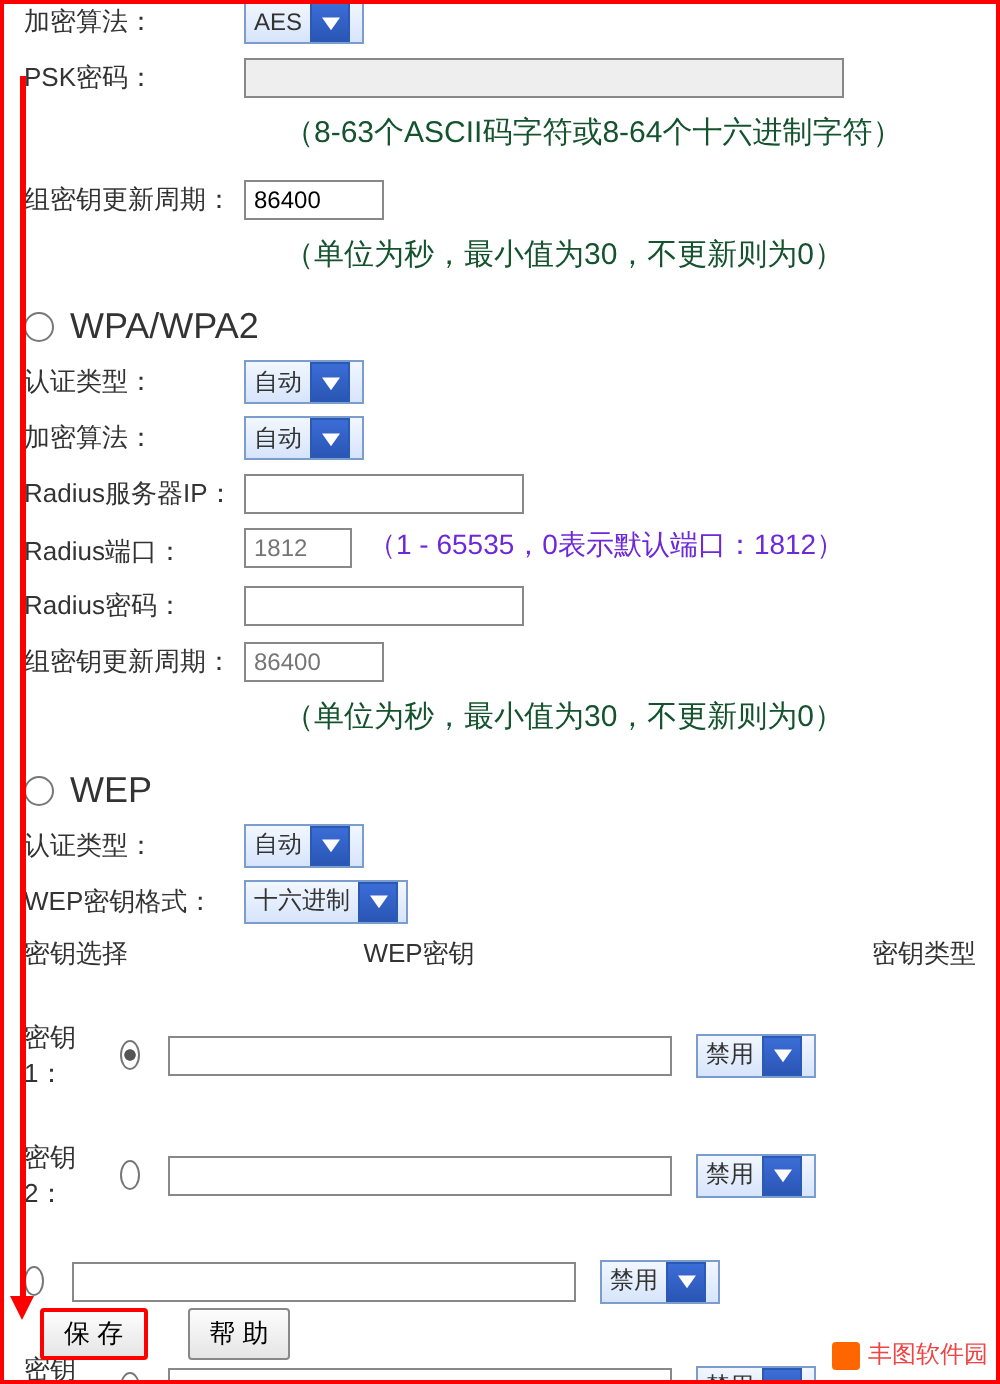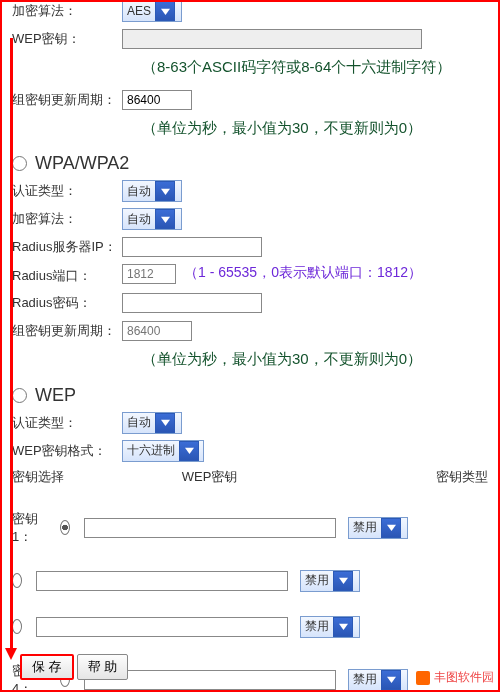--- a/index.html
+++ b/index.html
@@ -18,21 +18,21 @@
 .radio.on{background:radial-gradient(circle,#555 0 35%,#fff 40% 100%)}
 .keyhdr{display:flex;margin-top:6px;font-size:13px}
 .keyhdr .c1{width:70px}
 .keyhdr .c2{width:255px;text-align:center}
 .keyhdr .c3{flex:1;text-align:right}
 .keyrow{display:flex;align-items:center;margin:24px 0}
 .keyrow .kl{width:48px;font-size:13px}
 .keyrow .kr{width:18px;display:flex;justify-content:center;margin-right:6px}
 .keyrow .kin{width:252px}
 .keyrow .ks{margin-left:12px}
-.footer{position:absolute;left:18px;bottom:10px;display:flex;gap:3px}
+.footer{position:absolute;left:18px;bottom:10px;display:flex;gap:20px}
 .btn{height:26px;padding:0 10px;border:1px solid #888;background:linear-gradient(#fdfdfd,#e5e5e5);font-size:13px;border-radius:2px}
 .high{border:2px solid #f00}
 .arrow-line{position:absolute;left:8px;top:36px;width:3px;background:#f00;z-index:5}
 .arrow-head{position:absolute;left:3px;width:0;height:0;border-left:6px solid transparent;border-right:6px solid transparent;border-top:12px solid #f00;z-index:5}
 .brand{position:absolute;right:4px;bottom:4px;font-size:12px;color:#ef4444;display:flex;align-items:center;gap:4px}
 .brand .logo{width:14px;height:14px;background:#f60;border-radius:2px}
 </style>
 </head>
 <body>
 
@@ -47,21 +47,21 @@
       <span>AES</span>
       <span class="arrow">
           <svg viewBox="0 0 10 10">
             <polygon points="0,2 10,2 5,9"></polygon>
           </svg>
         </span>
     </div>
   </div>
 
   <div class="row">
-    <div class="label">WEP密钥：</div>
+    <div class="label">PSK密码：</div>
     <input class="txt high" style="width: 300px; background: rgb(238, 238, 238);">
   </div>
   <div class="hint" style="margin-top:2px">（8-63个ASCII码字符或8-64个十六进制字符）</div>
 
   <div class="row">
     <div class="label">组密钥更新周期：</div>
     <input class="txt" style="width: 70px;" value="86400">
   </div>
   <div class="hint">（单位为秒，最小值为30，不更新则为0）</div>
 
@@ -151,20 +151,21 @@
         <div class="sel ks">
           <span>禁用</span>
           <span class="arrow">
             <svg viewBox="0 0 10 10">
               <polygon points="0,2 10,2 5,9"></polygon>
             </svg>
           </span>
         </div>
       </div>
       <div class="keyrow">
+        <div class="kl">密钥 2：</div>
         <div class="kr">
           <span class="radio "></span>
         </div>
         <input class="txt kin" style="">
         <div class="sel ks">
           <span>禁用</span>
           <span class="arrow">
             <svg viewBox="0 0 10 10">
               <polygon points="0,2 10,2 5,9"></polygon>
             </svg>

